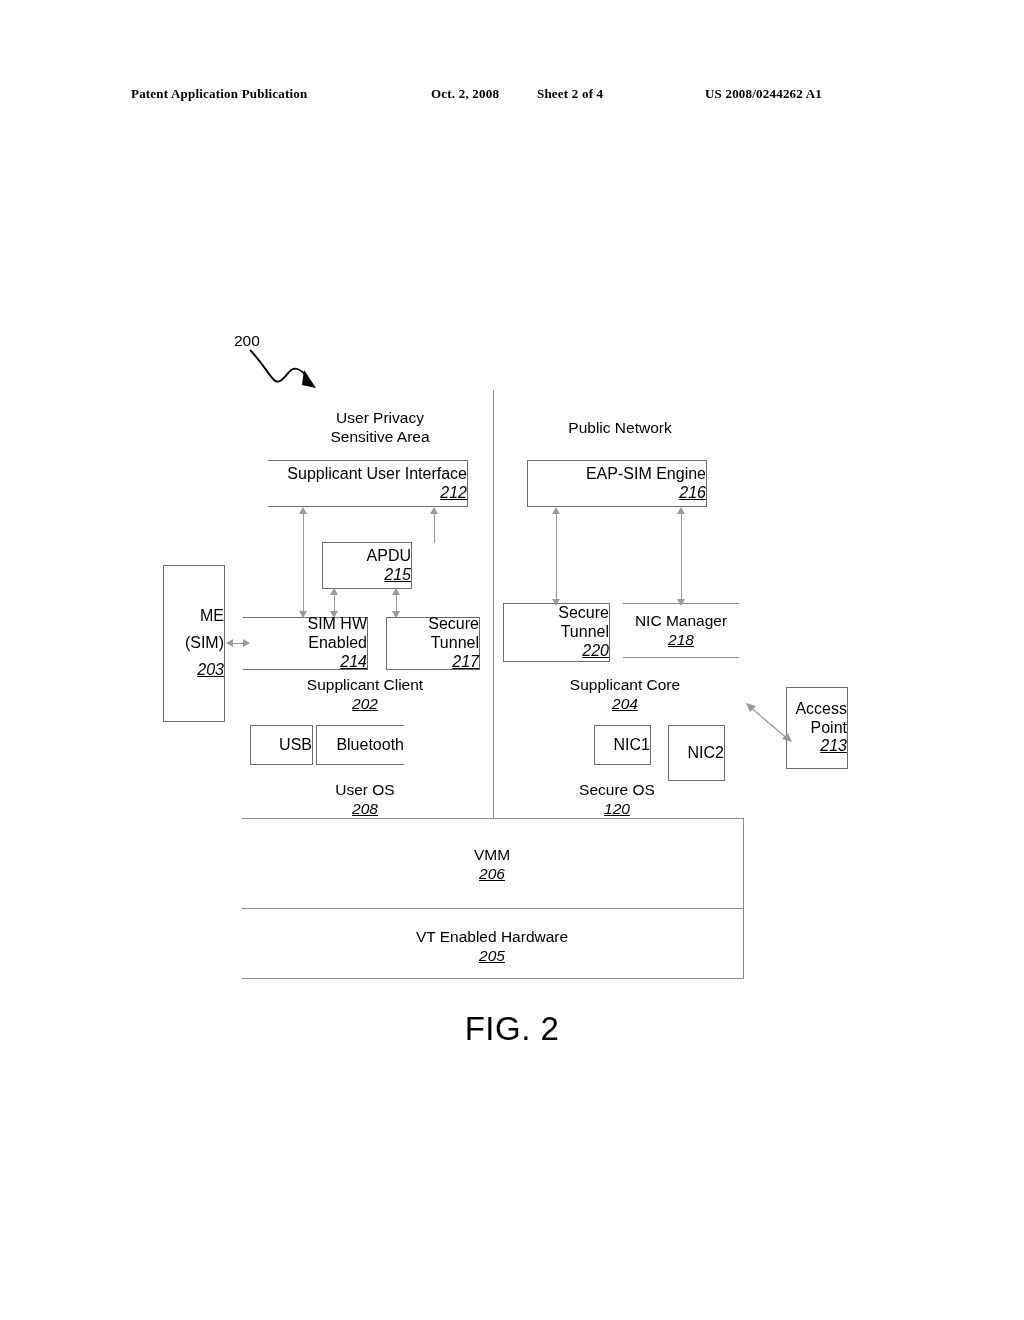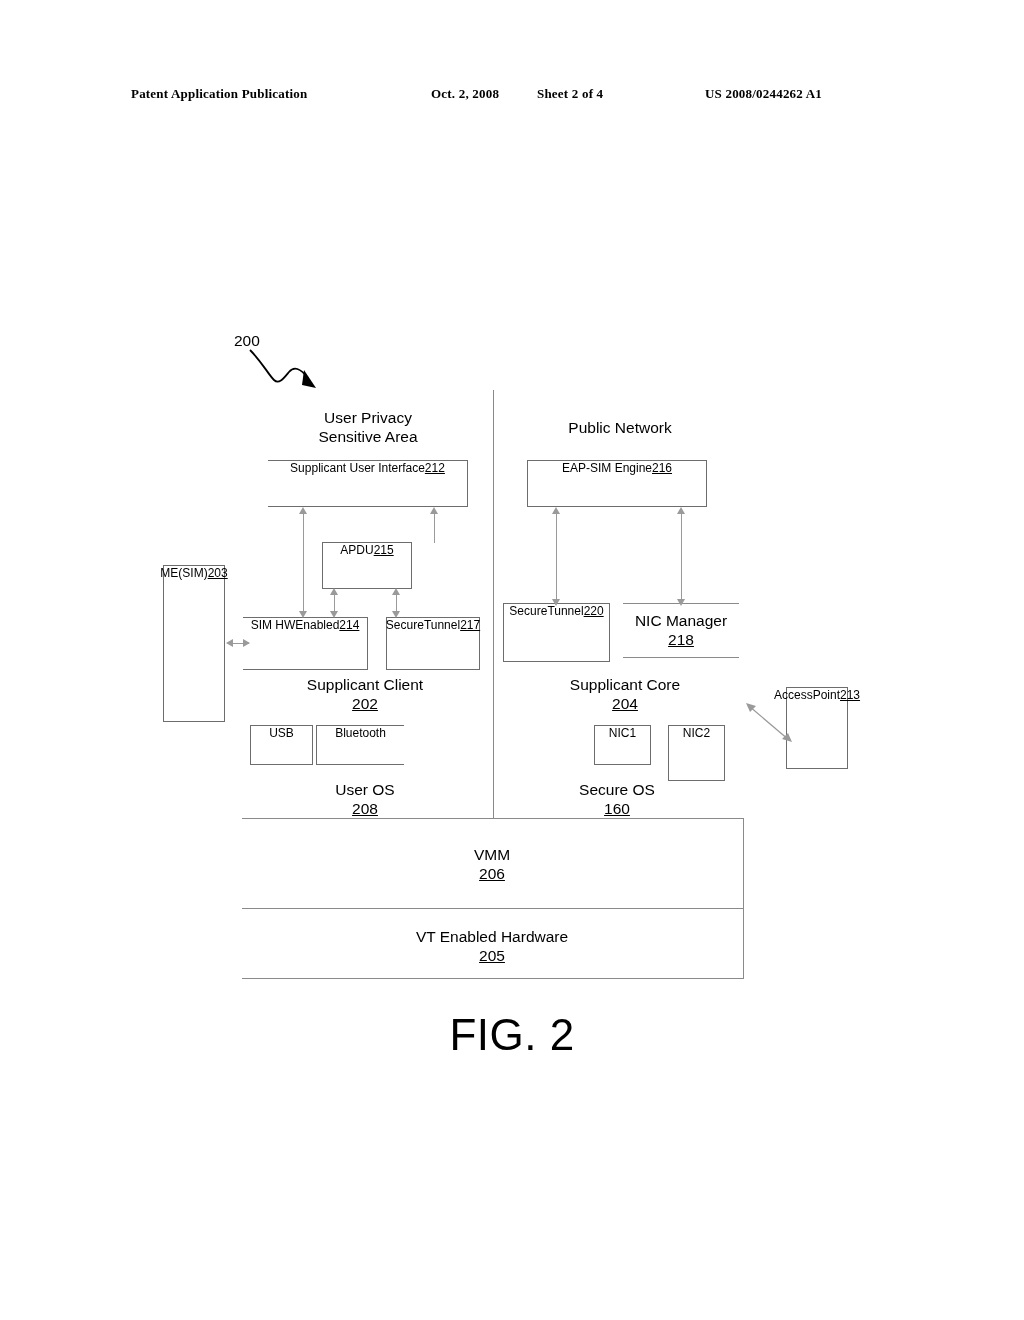--- a/index.html
+++ b/index.html
@@ -47,24 +47,24 @@
     width: 1024px;
     height: 1320px;
   }
   #figure > * { position: absolute; box-sizing: border-box; }
 
   
   .box {
     border: 1.3px solid #6d6d6d;
     background: transparent;
     display: flex;
-    flex-direction: row;
-    align-items: flex-start;
+    flex-direction: column;
+    align-items: flex-end;
     justify-content: center;
-    font-size: 12px;
+    font-size: 16px;
     line-height: 1.18;
     text-align: center;
   }
   
   .box-h {
     border: none;
     border-top: 1.3px solid #8a8a8a;
     border-bottom: 1.3px solid #8a8a8a;
     background: transparent;
     display: flex;
@@ -76,20 +76,21 @@
     text-align: center;
   }
   
   .box-noleft { border-left: none; }
   
   .box-noright { border-right: none; }
 
   .ref {
     text-decoration: underline;
     text-underline-offset: 1px;
+    font-style: italic;
   }
   .lbl { white-space: nowrap; }
 
   
   .txt {
     font-size: 15.5px;
     line-height: 1.2;
     text-align: center;
     white-space: nowrap;
   }
@@ -132,21 +133,21 @@
   }
 
   #lead-arrow { left: 248px; top: 348px; }
   #diag-arrow { left: 744px; top: 700px; }
 
   #fig-caption {
     left: 0;
     top: 1010px;
     width: 1024px;
     text-align: center;
-    font-size: 44px;
+    font-size: 33px;
     letter-spacing: 0.5px;
   }
 
   #callout-200 {
     left: 234px;
     top: 332px;
     font-size: 15.5px;
   }
 </style>
 </head>
@@ -162,42 +163,42 @@
 <div id="figure">
 
   <div id="callout-200">200</div>
   <svg id="lead-arrow" width="90" height="50" viewBox="0 0 90 50">
     <path d="M2,2 C14,14 20,26 26,32 C31,37 36,30 41,24 C46,18 52,20 60,30" fill="none" stroke="#000000" stroke-width="1.8"></path>
     <path d="M56,22 L68,40 L54,37 Z" fill="#000000"></path>
   </svg>
 
   <div class="vline" style="left:493px; top:390px; height:428px;"></div>
 
-  <div class="txt-blk" style="left:278px; top:408px; width:180px;">
+  <div class="txt-blk" style="left:290px; top:408px; width:180px;">
     <div>User Privacy</div>
     <div>Sensitive Area</div>
   </div>
   <div class="txt" style="left:545px; top:419px; width:150px;">Public Network</div>
 
   <div class="box box-noleft" style="left:268px; top:460px; width:200px; height:47px;">
     <div class="lbl">Supplicant User Interface</div>
     <div class="ref">212</div>
   </div>
 
   <div class="box" style="left:527px; top:460px; width:180px; height:47px;">
     <div class="lbl">EAP-SIM Engine</div>
     <div class="ref">216</div>
   </div>
 
   <div class="box" style="left:322px; top:542px; width:90px; height:47px;">
     <div class="lbl">APDU</div>
     <div class="ref">215</div>
   </div>
 
-  <div class="box" style="left:163px; top:565px; width:62px; height:157px;">
+  <div class="box" style="left:163px; top:565px; width:62px; height:157px;gap:8px;">
     <div class="lbl">ME</div>
     <div class="lbl">(SIM)</div>
     <div class="ref">203</div>
   </div>
 
   <div style="left:243px; top:617px; width:248px; height:105px; border:none;"></div>
 
   <div class="hline" style="left:243px; top:617px; width:125px;"></div>
   <div class="hline" style="left:243px; top:669px; width:125px;"></div>
 
@@ -247,21 +248,21 @@
   <div class="box" style="left:668px; top:725px; width:57px; height:56px;">
     <div class="lbl">NIC2</div>
   </div>
 
   <div class="txt-blk" style="left:290px; top:780px; width:150px;">
     <div>User OS</div>
     <div class="ref">208</div>
   </div>
   <div class="txt-blk" style="left:542px; top:780px; width:150px;">
     <div>Secure OS</div>
-    <div class="ref">160</div>
+    <div class="ref">120</div>
   </div>
 
   <div class="hline" style="left:242px; top:818px; width:502px;"></div>
 
   <div class="txt-blk" style="left:417px; top:845px; width:150px;">
     <div>VMM</div>
     <div class="ref">206</div>
   </div>
   <div class="hline" style="left:242px; top:908px; width:502px;"></div>
 

